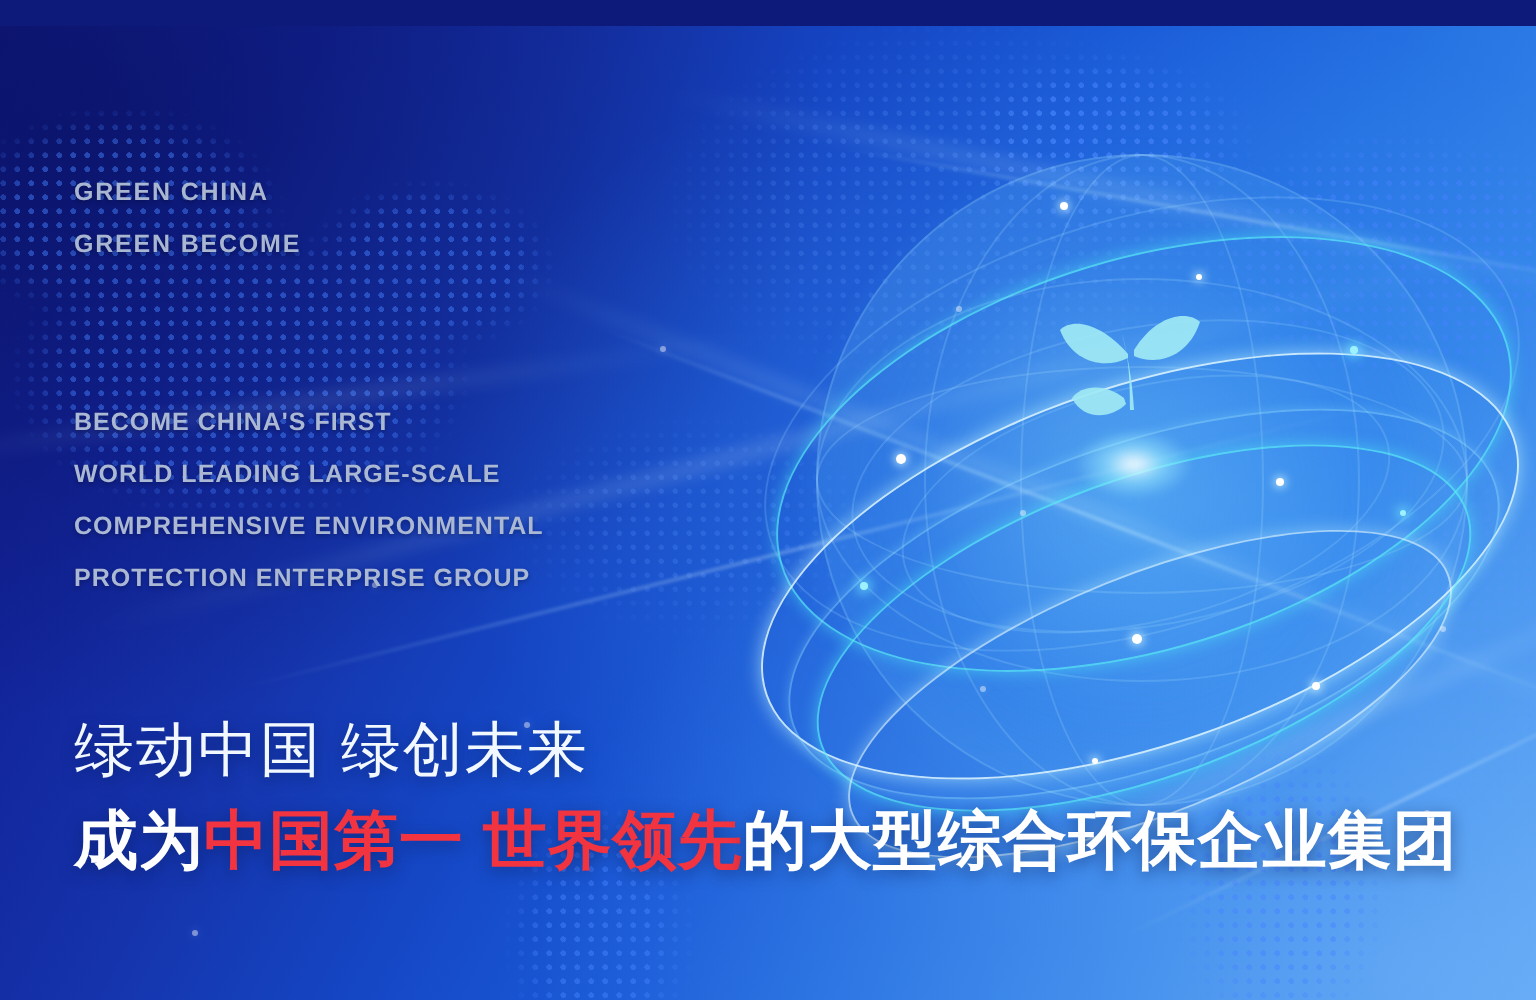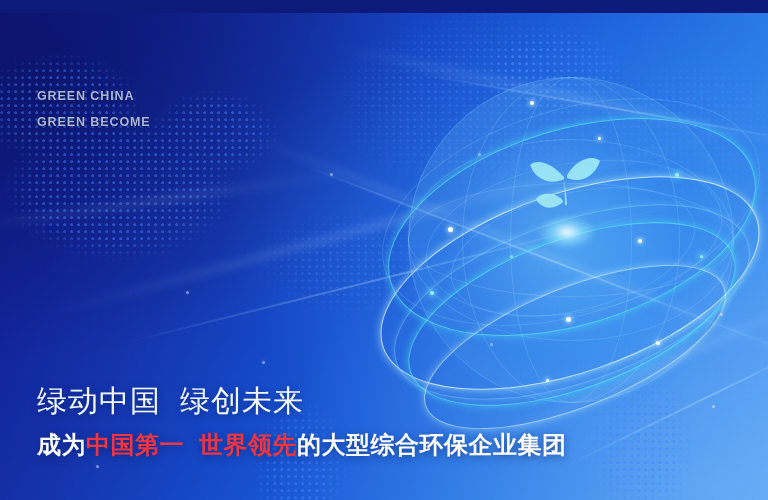--- a/index.html
+++ b/index.html
@@ -151,29 +151,29 @@
   #eyebrow div { white-space:nowrap; }
 
   #mission {
     position:absolute; left:37px; top:185px;
     color:#aab8d4;
     font-size:12.5px; font-weight:bold; letter-spacing:.5px; line-height:26px;
     text-shadow:0 1px 2px rgba(0,0,20,.3);
   }
   #mission div { white-space:nowrap; }
 
-  #headline { position:absolute; left:37px; top:369px;font-family:Liberation Mono, monospace; }
+  #headline { position:absolute; left:37px; top:342px; }
   #headline .line1 {
     color:#f2f8ff;
     font-size:30px; font-weight:400; letter-spacing:1px; line-height:42px;
     white-space:nowrap;
     text-shadow:0 2px 7px rgba(8,30,90,.55);
   }
   #headline .line2 {
-    font-size:24px; font-weight:bold; letter-spacing:.5px; line-height:46px;
+    font-size:32px; font-weight:bold; letter-spacing:.5px; line-height:46px;
     white-space:nowrap;
     color:#ffffff;
     text-shadow:0 2px 8px rgba(8,30,90,.55);
   }
   #headline .line2 .hl { color:#f23340; }
   #headline .line2 span { display:inline; }
 </style>
 </head>
 <body>
 
@@ -246,20 +246,26 @@
   <div class="spark dim" style="left:186px; top:278px; width:3px; height:3px;"></div>
   <div class="spark dim" style="left:330px; top:160px; width:3px; height:3px;"></div>
   <div class="spark dim" style="left:712px; top:392px; width:3px; height:3px;"></div>
   <div class="spark dim" style="left:96px;  top:452px; width:3px; height:3px;"></div>
 
   <div id="eyebrow">
     <div>GREEN CHINA</div>
     <div>GREEN BECOME</div>
   </div>
 
+  <div id="mission">
+    <div>BECOME CHINA'S FIRST</div>
+    <div>WORLD LEADING LARGE-SCALE</div>
+    <div>COMPREHENSIVE ENVIRONMENTAL</div>
+    <div>PROTECTION ENTERPRISE GROUP</div>
+  </div>
 
   <div id="headline">
     <div class="line1">绿动中国 绿创未来</div>
     <div class="line2">
       <span>成为</span><span class="hl">中国第一 世界领先</span><span>的大型综合环保企业集团</span>
     </div>
   </div>
 
 </div>
 

